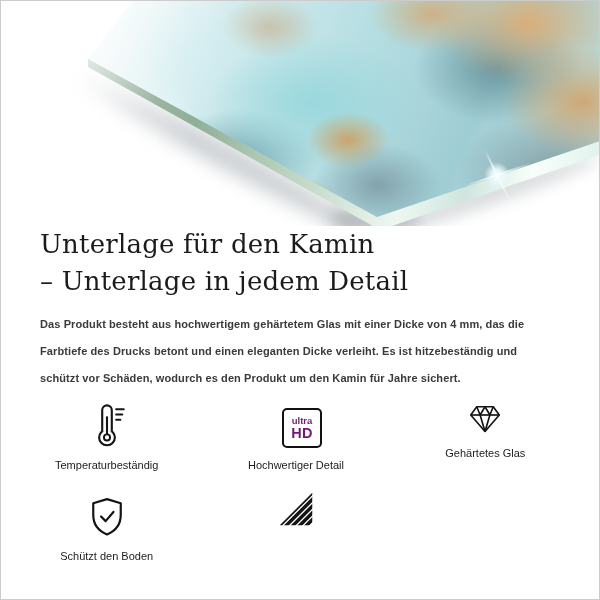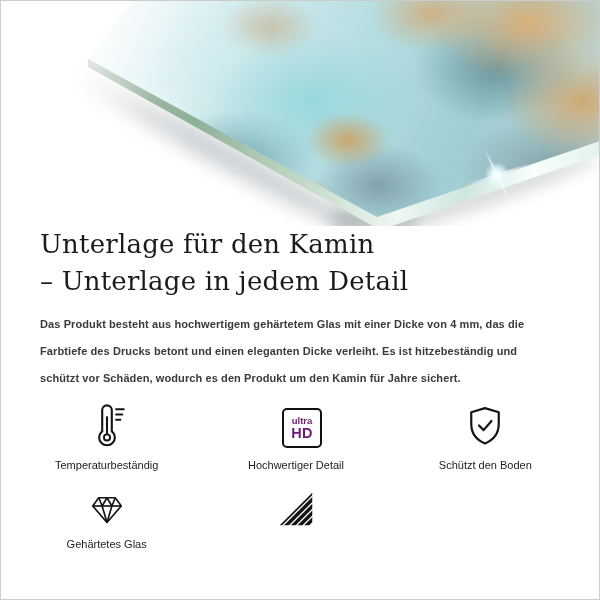--- a/index.html
+++ b/index.html
@@ -169,42 +169,42 @@
   <div class="feature">
     <div class="icon-box">
       <div class="uhd">
         <span class="uhd-top">ultra</span>
         <span class="uhd-bottom">HD</span>
       </div>
     </div>
     <div class="feature-label">Hochwertiger Detail</div>
   </div>
 
-  <div class="feature">
-    <div class="icon-box">
-      <svg width="44" height="44" viewBox="0 0 48 48">
-        <path d="M24 4.5 L39 9 V21.5 C39 32.5 32.5 39.5 24 43 C15.5 39.5 9 32.5 9 21.5 V9 Z" fill="none" stroke="#141414" stroke-width="2.4" stroke-linejoin="round"></path>
-        <path d="M17.5 23.5 L22.5 28.5 L31 18.5" fill="none" stroke="#141414" stroke-width="2.4" stroke-linecap="round" stroke-linejoin="round"></path>
-      </svg>
-    </div>
-    <div class="feature-label">Schützt den Boden</div>
-  </div>
-
   <div class="feature row2">
     <div class="icon-box">
       <svg width="36" height="36" viewBox="0 0 48 48">
         <g fill="none" stroke="#141414" stroke-width="2.2" stroke-linejoin="round">
           <path d="M13,9 L35,9 L43,20 L24,42 L5,20 Z"></path>
           <path d="M5,20 H43"></path>
           <path d="M13,9 L17.5,20 M24,9 L17.5,20 M24,9 L30.5,20 M35,9 L30.5,20"></path>
           <path d="M17.5,20 L24,42 M30.5,20 L24,42"></path>
         </g>
       </svg>
     </div>
     <div class="feature-label">Gehärtetes Glas</div>
+  </div>
+
+  <div class="feature">
+    <div class="icon-box">
+      <svg width="44" height="44" viewBox="0 0 48 48">
+        <path d="M24 4.5 L39 9 V21.5 C39 32.5 32.5 39.5 24 43 C15.5 39.5 9 32.5 9 21.5 V9 Z" fill="none" stroke="#141414" stroke-width="2.4" stroke-linejoin="round"></path>
+        <path d="M17.5 23.5 L22.5 28.5 L31 18.5" fill="none" stroke="#141414" stroke-width="2.4" stroke-linecap="round" stroke-linejoin="round"></path>
+      </svg>
+    </div>
+    <div class="feature-label">Schützt den Boden</div>
   </div>
 
   <div class="feature row2">
     <div class="icon-box">
       <svg width="36" height="36" viewBox="0 0 48 48">
         <defs>
             <clipPath id="kcut">
               <path d="M2,46 L46,2 L46,46 Z"></path>
             </clipPath>
           </defs>

